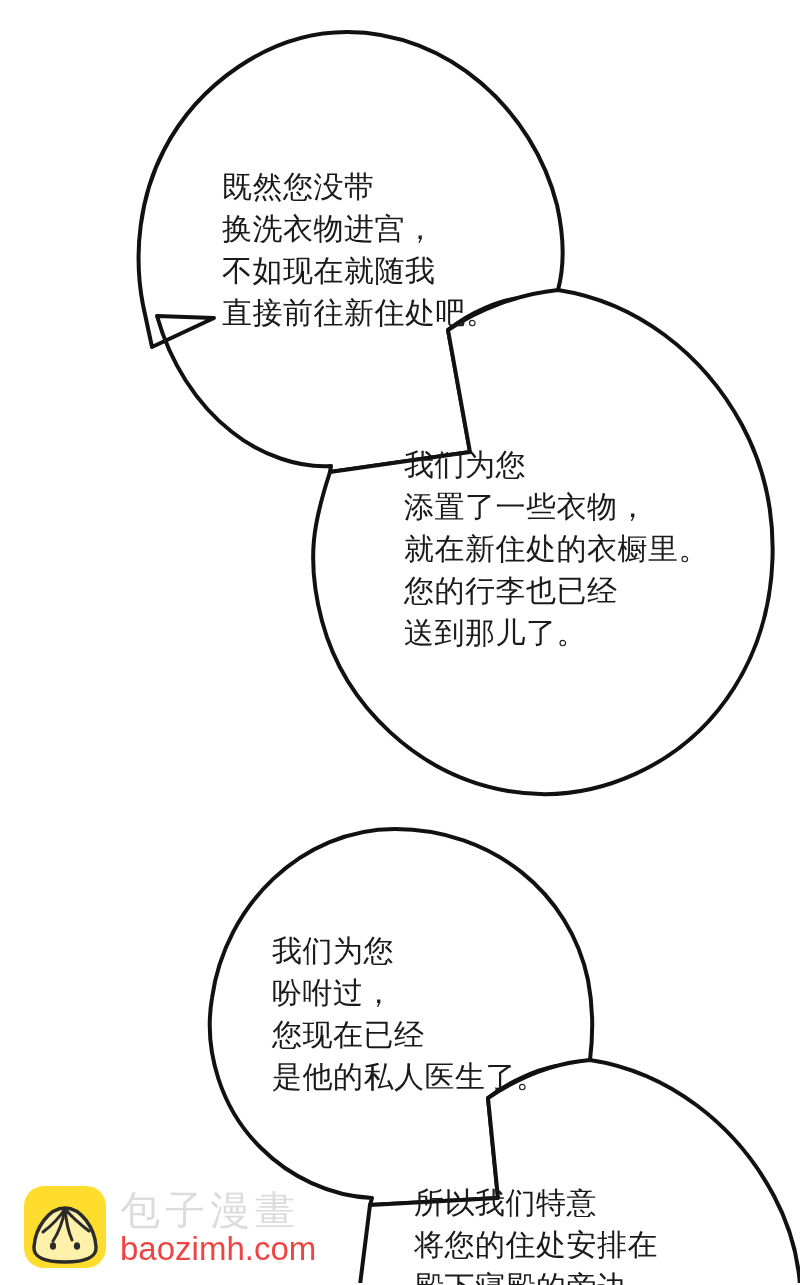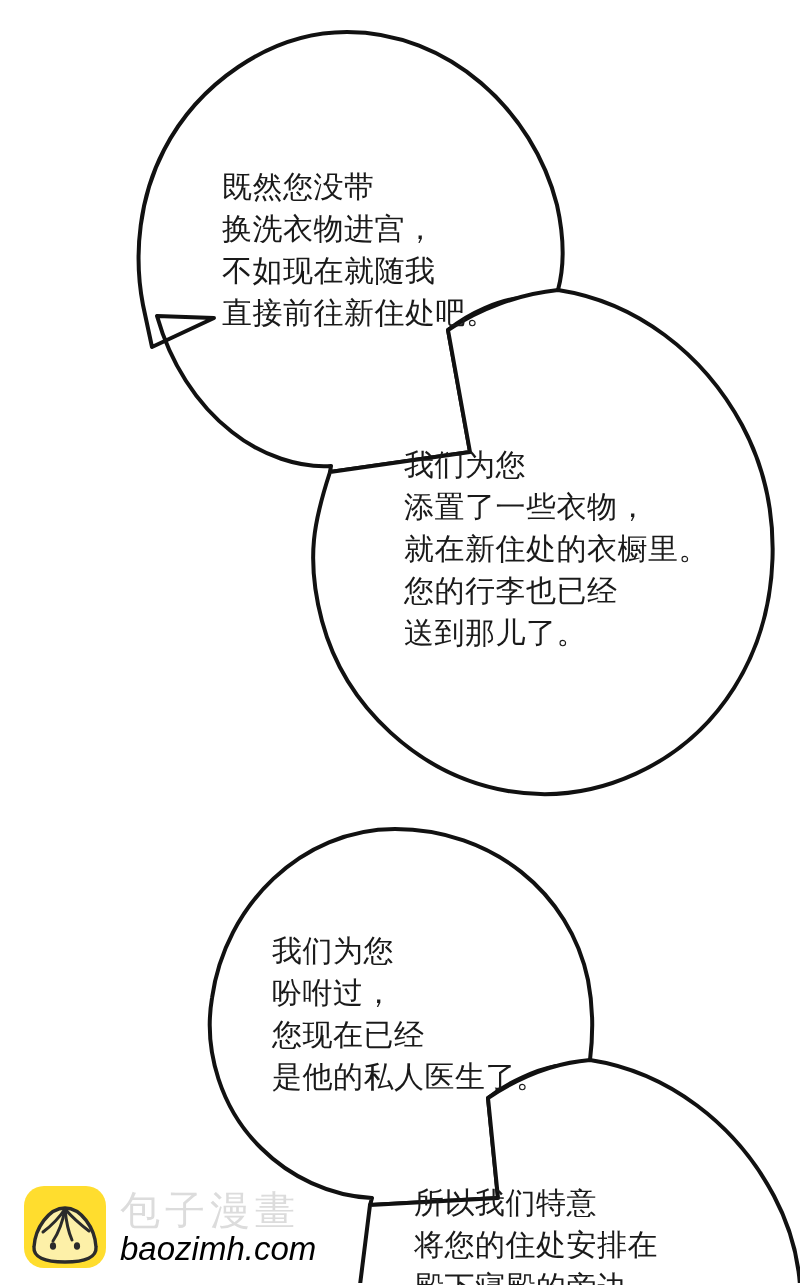--- a/index.html
+++ b/index.html
@@ -64,25 +64,24 @@
   }
   #watermark-cn {
     font-size: 40px;
     color: #dcdcdc;
     letter-spacing: 5px;
     font-family: "DejaVu Sans", "Liberation Sans", sans-serif;
     font-weight: 400;
   }
   #watermark-url {
     font-size: 33px;
-    color: #000000;
+    color: #ef4444;
     letter-spacing: 0px;
     margin-top: 2px;
     font-family: "Liberation Sans", "DejaVu Sans", sans-serif;
-    font-style: italic;
   }
 </style>
 </head>
 <body>
 
 <div id="page">
 
   <svg id="bubble-layer" viewBox="0 0 800 1285">
 
     <path d="M 347 32

